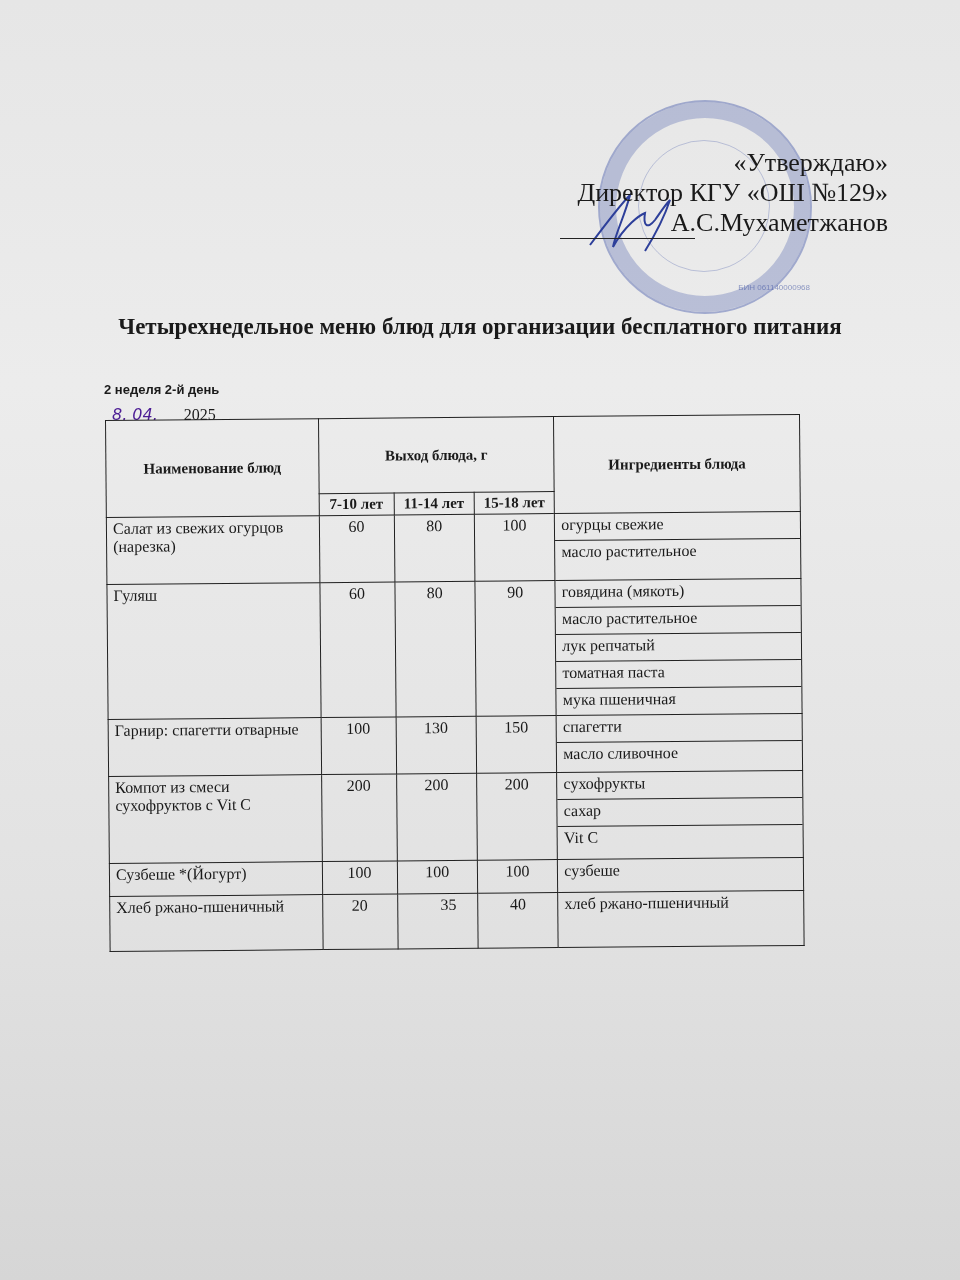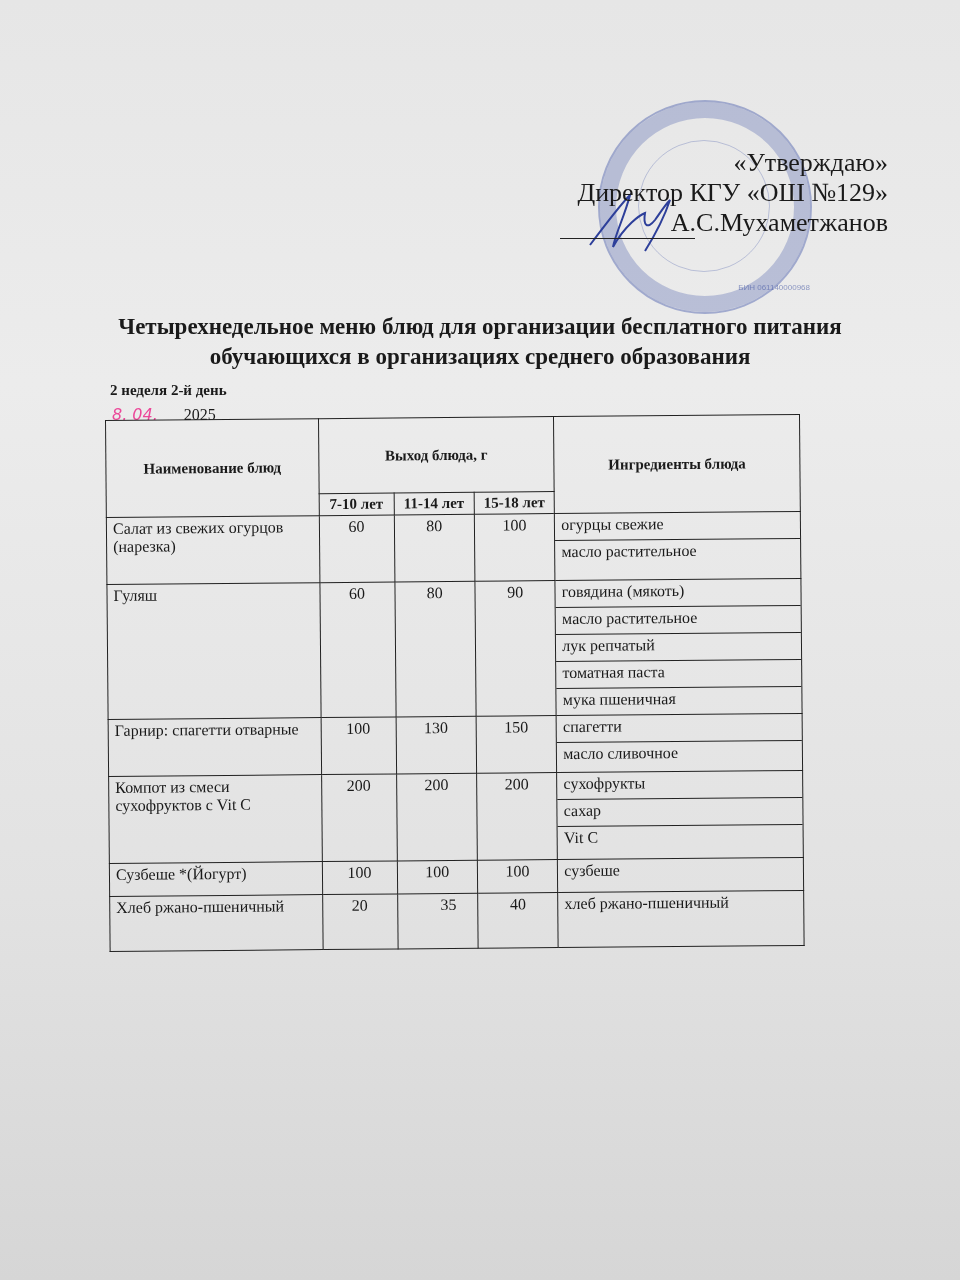--- a/index.html
+++ b/index.html
@@ -12,23 +12,23 @@
   .approval .line { display:block; }
   .sig-line { position:absolute; left:560px; top:238px; width:135px; border-top:1.5px solid #222; }
   .stamp {
     position:absolute; left:598px; top:100px; width:210px; height:210px; border-radius:50%;
     border:2px solid rgba(70,90,170,0.45); box-shadow: inset 0 0 0 14px rgba(255,255,255,0), inset 0 0 0 16px rgba(70,90,170,0.3);
   }
   .stamp .inner { position:absolute; left:38px; top:38px; width:130px; height:130px; border-radius:50%; border:1.5px solid rgba(70,90,170,0.3); }
   .stamp .bin { position:absolute; left:0; right:0; top:168px; text-align:right; font-family:"Liberation Sans", sans-serif; font-size:8px; color:rgba(60,80,160,0.55);margin-top:13px; }
   .signature { position:absolute; left:585px; top:185px; }
   .title { position:absolute; left:100px; width:760px; top:312px; text-align:center; font-size:23px; line-height:30px;font-weight:bold; }
-  .week { position:absolute; left:110px; top:382px; font-weight:bold; font-size:15px; font-family:Liberation Serif, serif; }
+  .week { position:absolute; left:104px; top:382px; font-weight:bold; font-size:13px; font-family:Liberation Sans, sans-serif; }
   .date { position:absolute; left:112px; top:405px; font-size:16px; }
-  .date .hand { font-family:"DejaVu Sans", sans-serif; font-style:italic; color:#ec4899; margin-right:22px; }
+  .date .hand { font-family:"DejaVu Sans", sans-serif; font-style:italic; color:#4c1d95; margin-right:22px; }
   table.menu {
     position:absolute; left:105px; top:420px; width:695px; border-collapse:collapse;
     font-size:16px; transform: rotate(-0.5deg); transform-origin:left top;
   }
   table.menu th, table.menu td { border:1px solid #222; padding:2px 6px; vertical-align:top; }
   table.menu th { font-weight:bold; text-align:center; vertical-align:middle; font-size:15px; }
   table.menu td.num { text-align:center; }
   table.menu td.ing { padding:0; }
   .ing-row { border-bottom:1px solid #222; padding:2px 6px; min-height:22px; }
   .ing-row:last-child { border-bottom:none; }
@@ -47,21 +47,20 @@
 
 <div class="approval">
   <span class="line">«Утверждаю»</span>
   <span class="line">Директор КГУ «ОШ №129»</span>
   <span class="line">А.С.Мухаметжанов</span>
 </div>
 <div class="sig-line"></div>
 
 <div class="title">
   <div>Четырехнедельное меню блюд для организации бесплатного питания</div>
-  <div>обучающихся в организациях среднего образования</div>
 </div>
 
 <div class="week">2 неделя 2-й день</div>
 <div class="date">
   <span class="hand">8. 04.</span>
   <span>2025</span>
 </div>
 
 <table class="menu">
   <thead>

